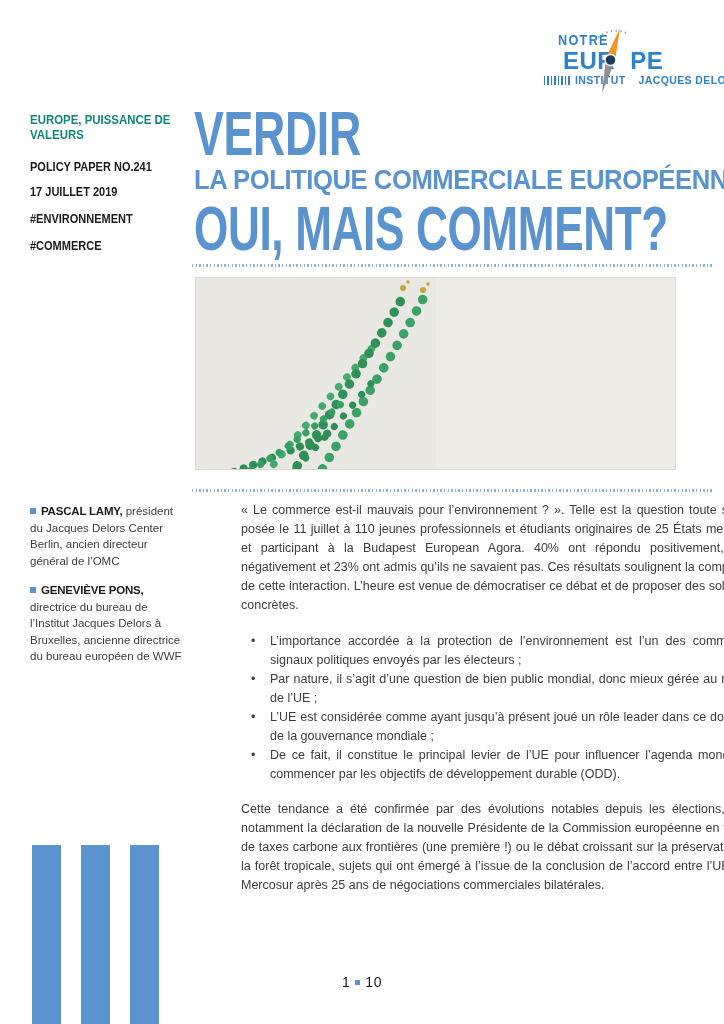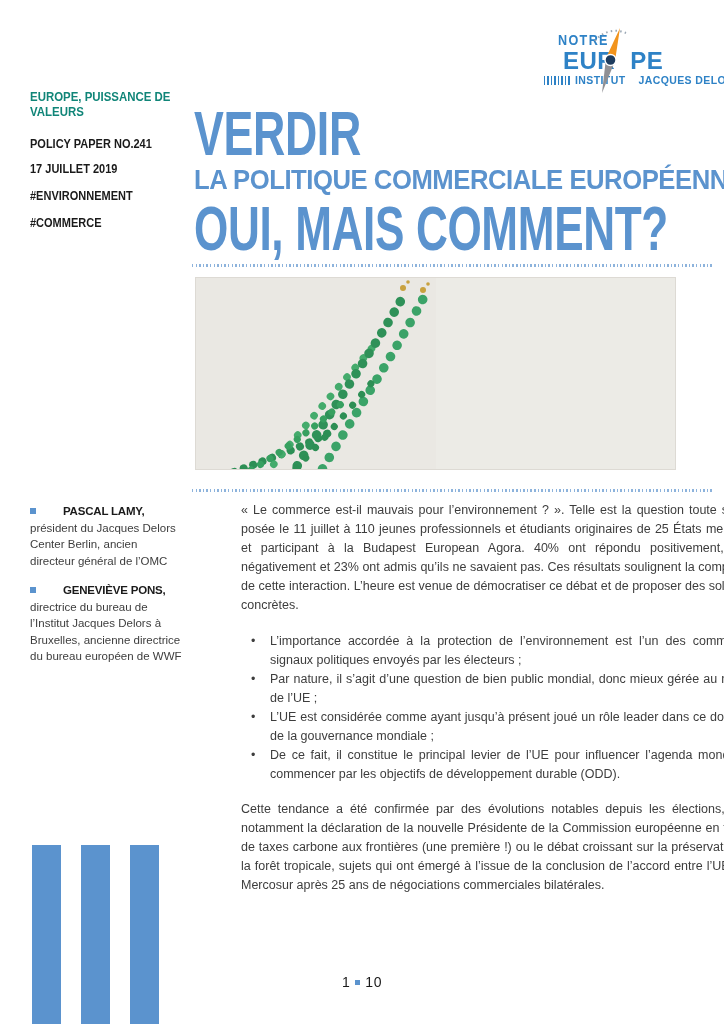--- a/index.html
+++ b/index.html
@@ -16,21 +16,21 @@
     color:#2e82c6; letter-spacing:.5px; white-space:nowrap; }
   .logo-europe .o-gap { display:inline-block; width:15px; }
   .logo-bottom { position:absolute; left:14px; top:48px; display:flex; align-items:center;
     white-space:nowrap; }
   .logo-stripes { display:inline-block; width:26px; height:9px; margin-right:5px;
     background:repeating-linear-gradient(90deg,#2e82c6 0 1.5px, transparent 1.5px 3.5px); }
   .logo-inst { font-size:10.5px; font-weight:bold; color:#2e82c6; letter-spacing:.4px; }
   .logo-inst.second { margin-left:13px; }
   .logo-needle { position:absolute; left:62px; top:0; z-index:2; }
   
-  .kicker { position:absolute; left:30px; top:90px; width:200px; }
+  .kicker { position:absolute; left:30px; top:113px; width:200px; }
   .kick-line { font-weight:bold; transform:scaleX(.88); transform-origin:left top;
     letter-spacing:0; }
   .kick-collection { width:200px; font-size:13px; line-height:14.5px; color:#108578; }
   .kick-item { position:absolute; left:0; font-size:12.5px; color:#1a1a1a; white-space:nowrap; }
   .kick-paper { top:47px; } .kick-date { top:72px; } .kick-tag1 { top:99px; } .kick-tag2 { top:126px; }
   
   .title-line { position:absolute; left:194px; color:#5b93ce; font-weight:bold;
     white-space:nowrap; transform-origin:left top; line-height:1; letter-spacing:-.5px; }
   .t1 { top:102px; font-size:63px; transform:scaleX(.71); }
   .t2 { top:165px; font-size:28.5px; transform:scaleX(.90); }
@@ -41,21 +41,21 @@
   .sep1 { top:264px; } .sep2 { top:489px; }
   
   .hero { position:absolute; left:195px; top:277px; width:481px; height:193px;
     border:1px solid #dddad4; }
   
   .authors { position:absolute; left:30px; top:503px; width:155px; font-size:11.5px;
     line-height:16.5px; color:#3d3d3d; }
   .author { margin-bottom:13px; }
   .sq { display:inline-block; width:6px; height:6px; background:#5b93ce; margin-right:5px;
     position:relative; top:-1px; }
-  .author-name { font-weight:bold; color:#1a1a1a; letter-spacing:-.2px;margin-left:22px; }
+  .author-name { font-weight:bold; color:#1a1a1a; letter-spacing:-.2px; }
   
   .body-col { position:absolute; left:195px; top:501px; width:517px; font-size:12.5px;
     line-height:19px; text-align:justify; color:#3d3d3d;margin-left:46px; }
   .body-col p { margin-bottom:17px; }
   ul.blist { list-style:none; margin:0 0 16px 0; }
   ul.blist li { position:relative; padding-left:29px; }
   ul.blist li::before { content:"\2022"; position:absolute; left:10px; color:#3d3d3d; }
   
   .bars { position:absolute; top:845px; left:0; }
   .bar { position:absolute; top:0; width:29px; height:179px; background:#5b93ce; }

